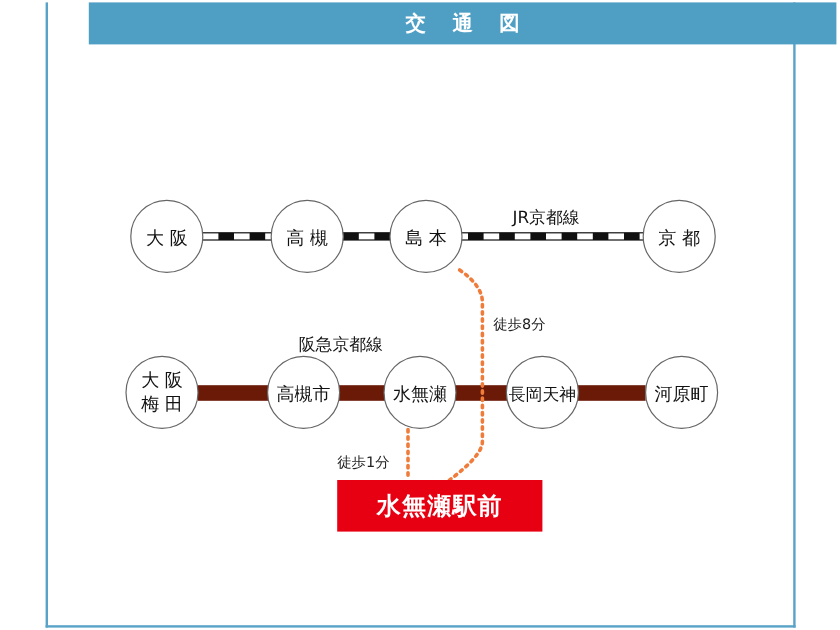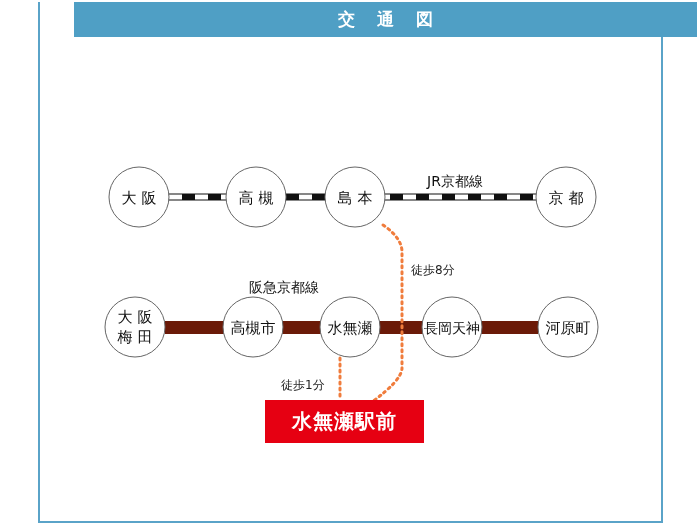--- a/index.html
+++ b/index.html
@@ -7,21 +7,21 @@
          font-family:"DejaVu Sans","Liberation Sans",sans-serif; }
   .frame { position:absolute; left:38px; top:2px; width:621px; height:519px;
            border:2px solid #5aa3c8; border-top:none; box-sizing:content-box; background:#fff; }
   .header { position:absolute; left:38px; top:2px; width:623px; height:35px;
             background:#4f9fc5; color:#fff; font-weight:bold; font-size:17px;
             display:flex; align-items:center; justify-content:center; letter-spacing:22px; text-indent:22px;margin-left:36px; }
   svg.map { position:absolute; left:0; top:0; }
   .st-label { font-family:"DejaVu Sans",sans-serif; font-size:15px; fill:#111; }
   .line-label { font-family:"DejaVu Sans",sans-serif; font-size:14px; fill:#111; }
   .walk-label { font-family:"DejaVu Sans",sans-serif; font-size:12px; fill:#222; }
-  .dest { position:absolute; left:265px; top:400px; width:159px; height:43px;
+  .dest { position:absolute; left:281px; top:400px; width:171px; height:43px;
           background:#e60012; color:#fff; font-weight:bold; font-size:20px;
           display:flex; align-items:center; justify-content:center; letter-spacing:1px; }
 </style>
 </head>
 <body>
 
 <div class="frame"></div>
 <div class="header">交通図</div>
 
 <svg class="map" width="700" height="525" viewBox="0 0 700 525">

